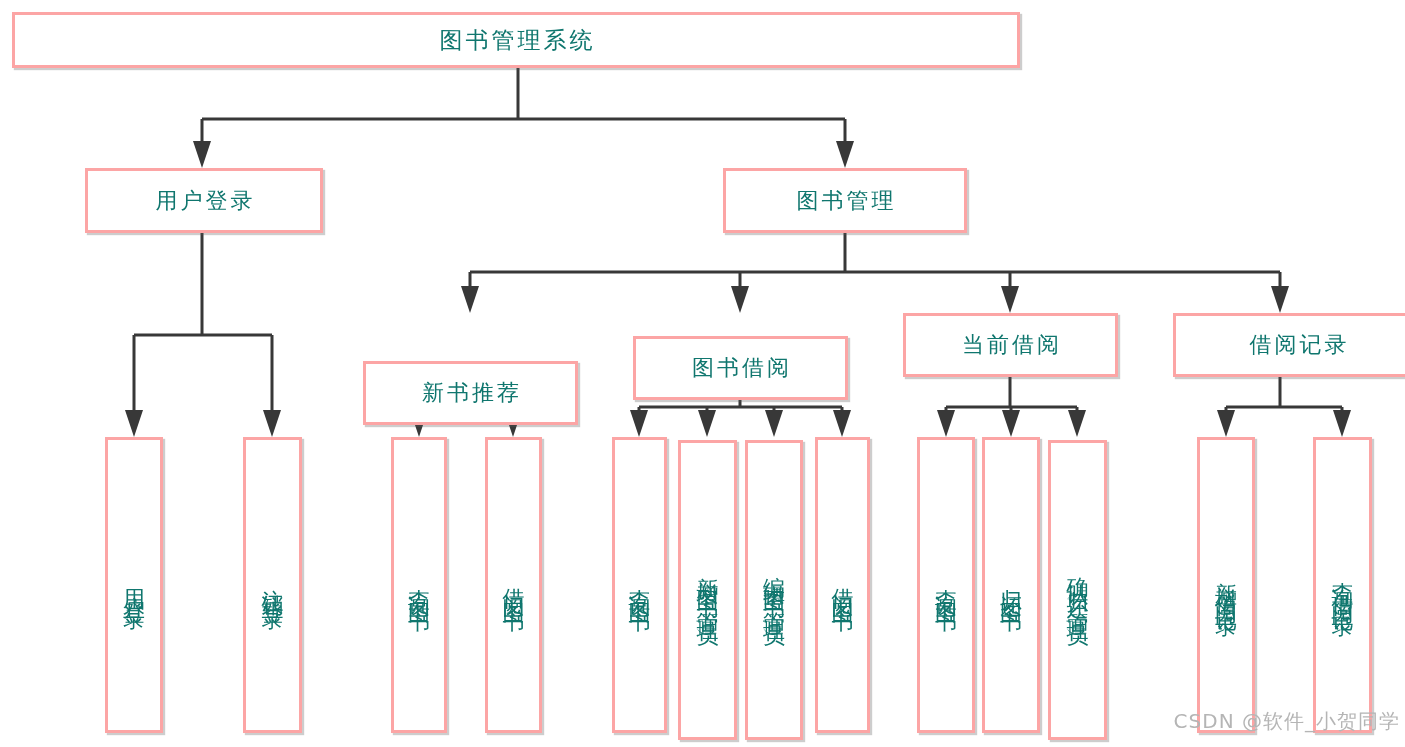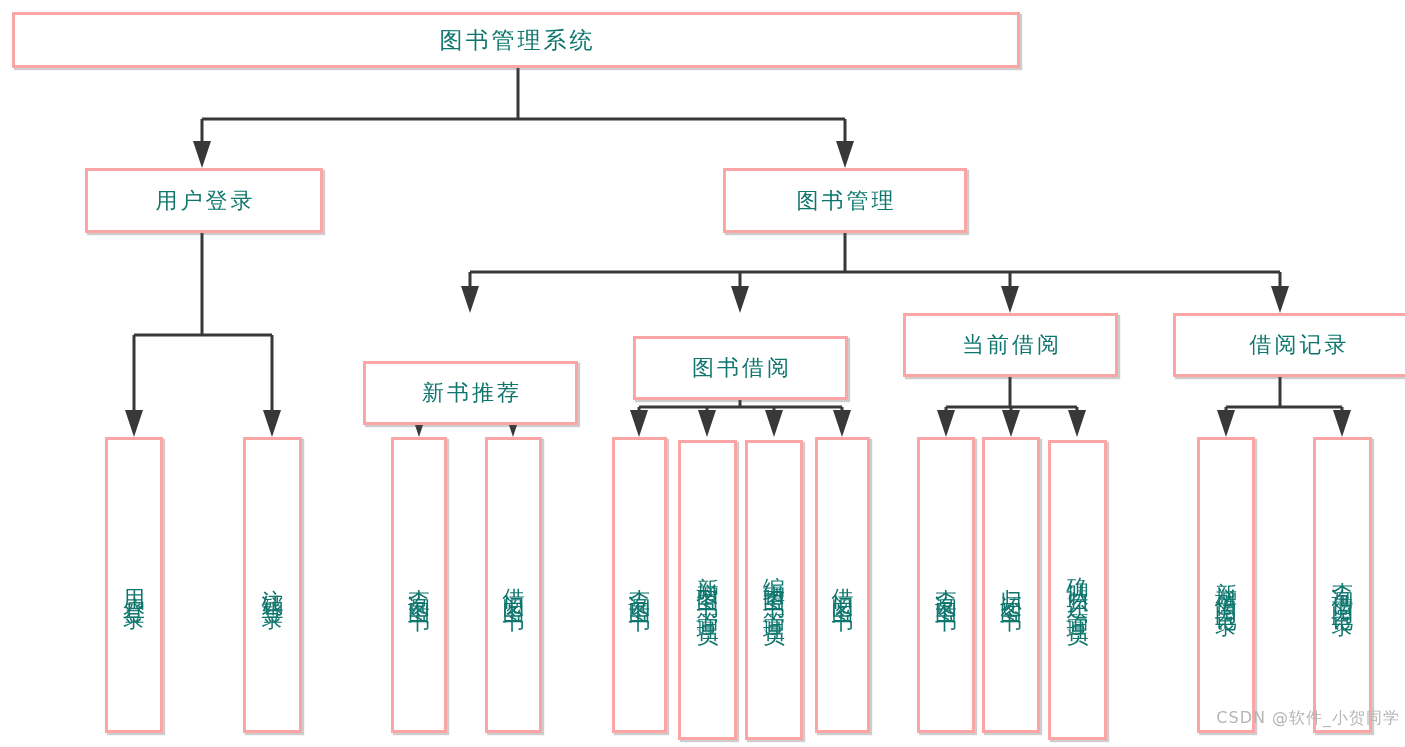--- a/index.html
+++ b/index.html
@@ -57,21 +57,21 @@
   .c2 { left: 982px;  width: 58px; }
   .c3 { left: 1048px; width: 59px; }
   .r1 { left: 1197px; width: 58px; }
   .r2 { left: 1313px; width: 59px; }
 
   #watermark {
     position: absolute;
     left: 1160px;
     top: 708px;
     width: 240px;
-    font-size: 16px;
+    font-size: 20px;
     color: #b5b5b5;
     white-space: nowrap;
     text-align: right;
     letter-spacing: 1px;
   }
 </style>
 </head>
 <body>
 
 <div id="canvas">

